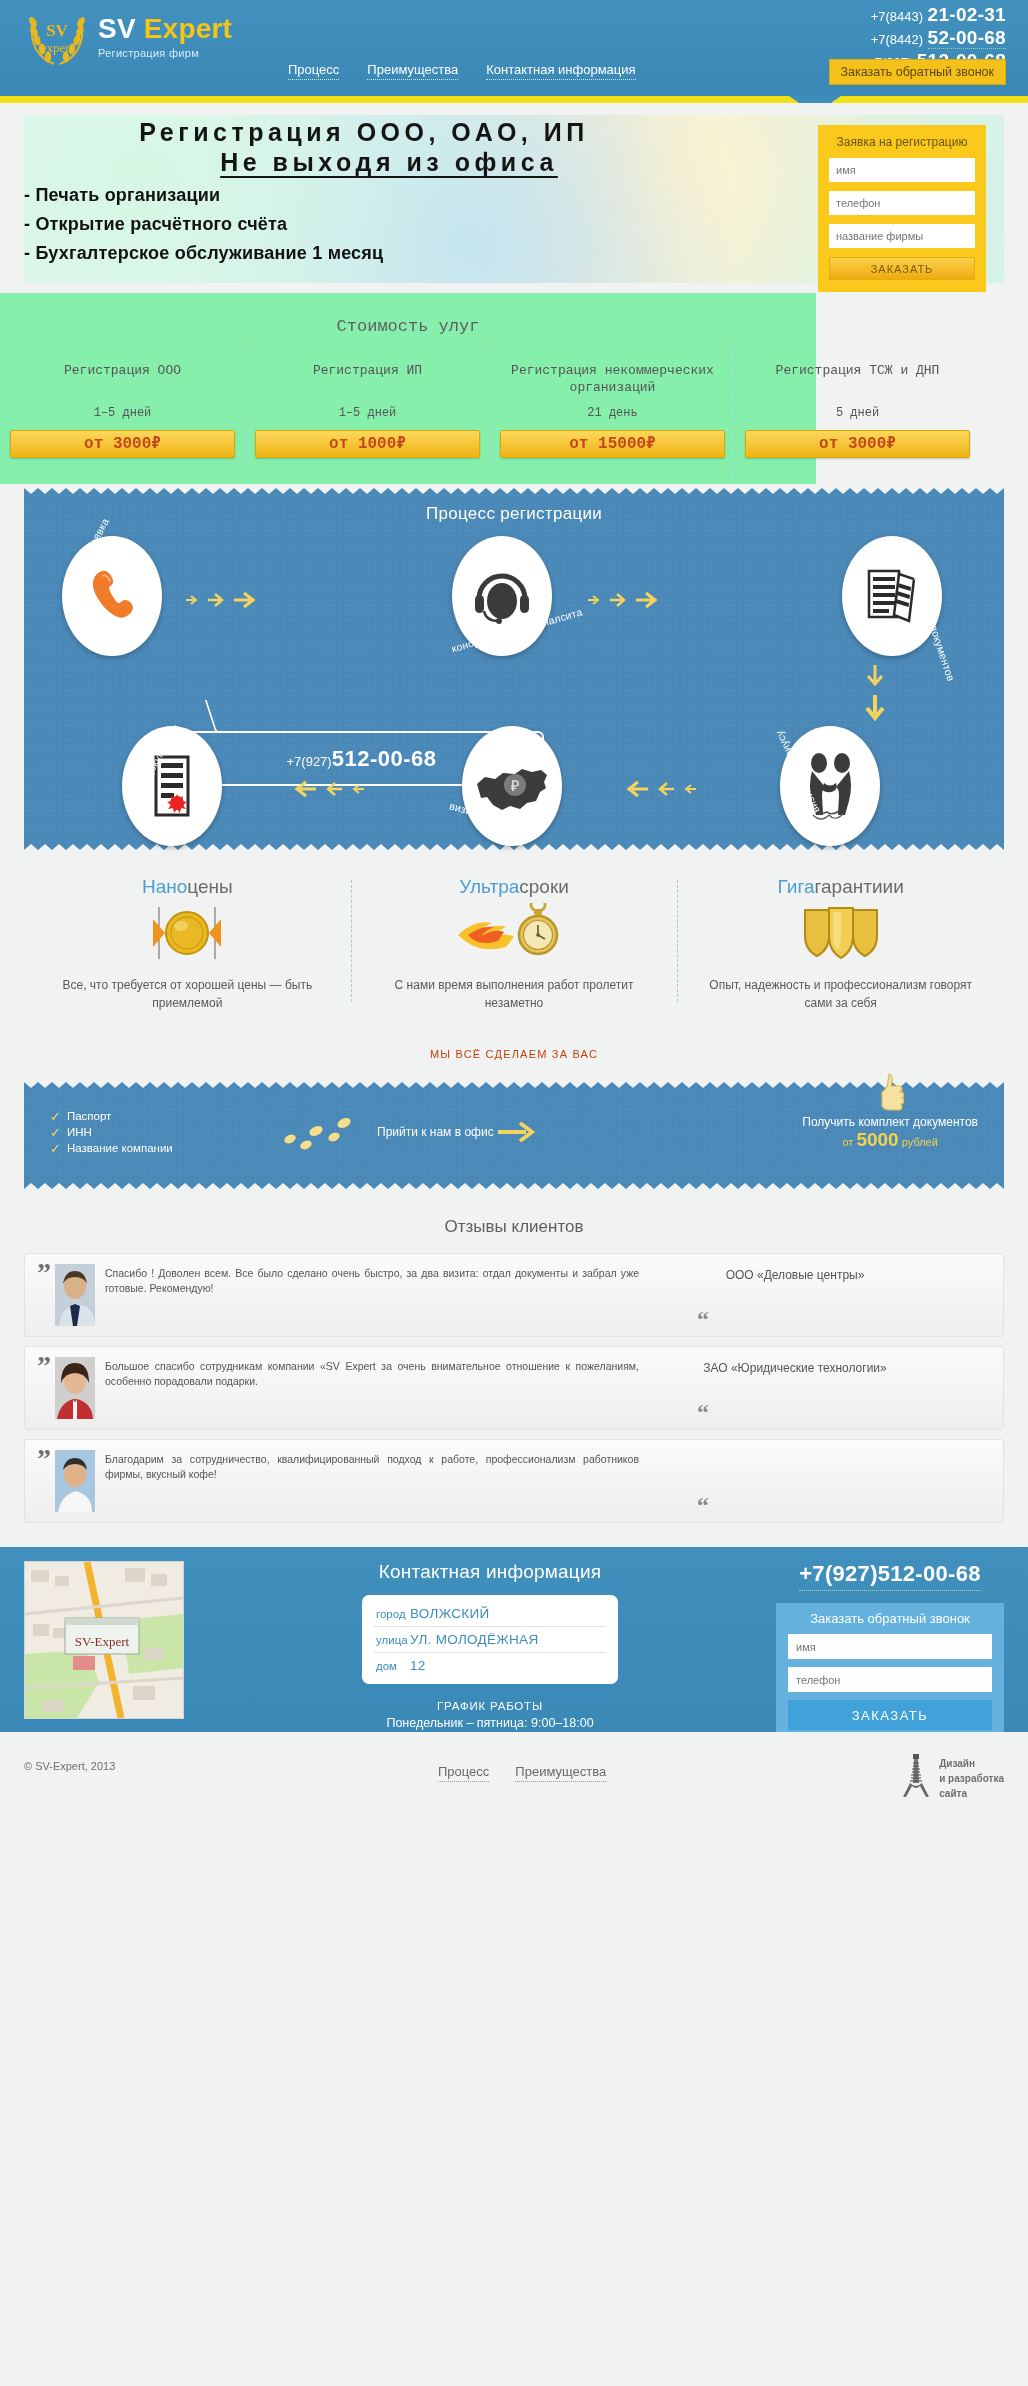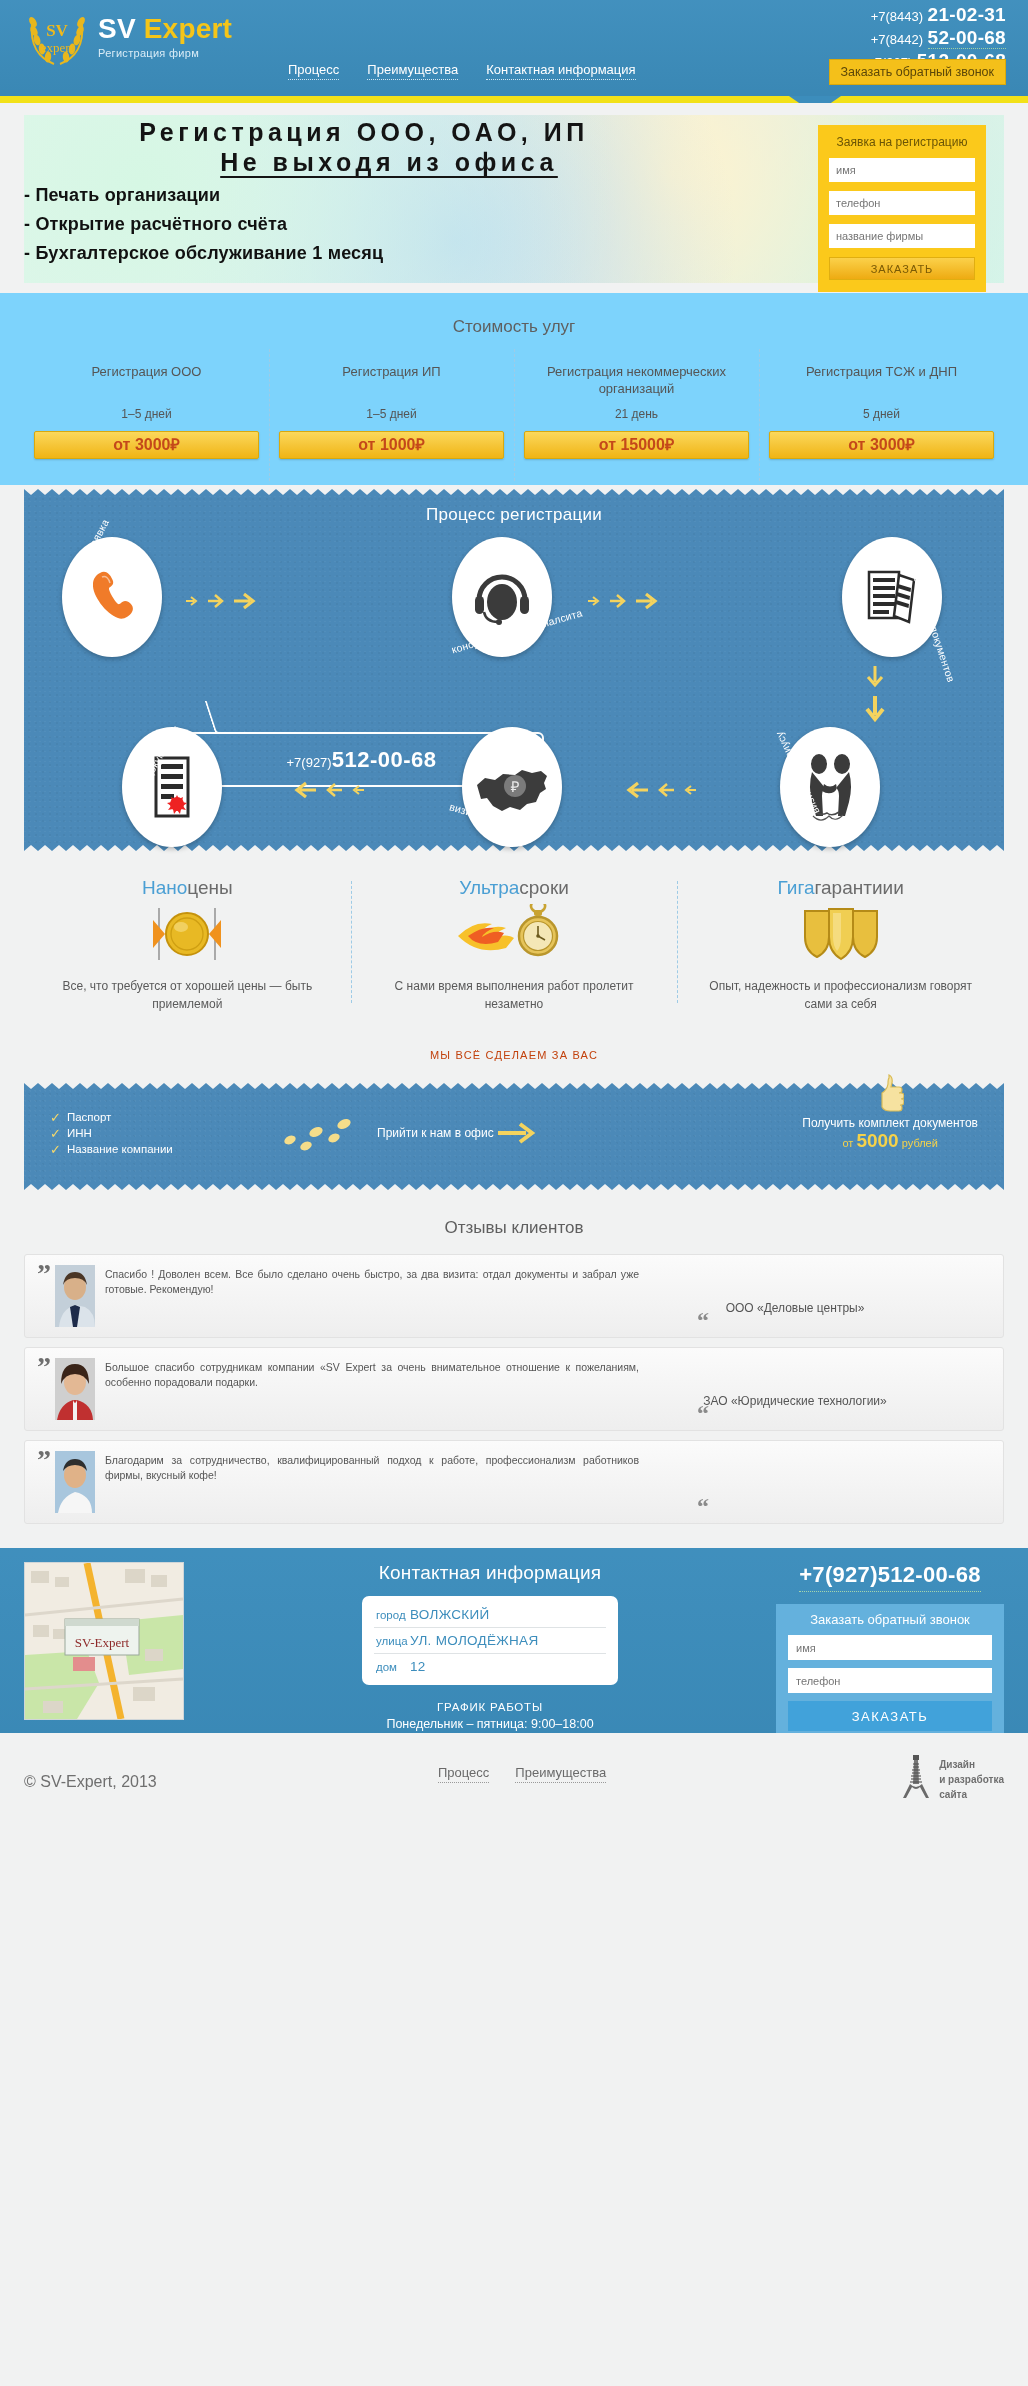--- a/index.html
+++ b/index.html
@@ -98,21 +98,21 @@
     font-family:"Liberation Sans",sans-serif;display:block;
   }
   .hero-submit{
     width:100%;height:23px;border:1px solid #e0ae10;
     background:linear-gradient(#fbd14a,#eeab12);
     color:#7a5a05;font-size:11px;letter-spacing:1px;cursor:pointer;
     font-family:"Liberation Sans",sans-serif;
   }
 
   
-  .pricing{width:1028px;padding:24px 0 26px 0;background:#7dd3fc;}
+  .pricing{width:816px;padding:24px 0 26px 0;background:#86efac;font-family:Liberation Mono, monospace;}
   .sec-title{
     text-align:center;font-size:17px;color:#5f5f5f;font-weight:normal;margin-bottom:26px;
   }
   .price-row{display:flex;width:980px;margin:0 auto;}
   .price-col{
     flex:1;text-align:center;padding:0 10px;position:relative;
   }
   .price-col + .price-col::before{
     content:"";position:absolute;left:0;top:-14px;bottom:-22px;
     border-left:1px dashed #9ecbe6;
@@ -218,21 +218,21 @@
     position:absolute;right:294px;bottom:10px;font-size:24px;color:#8a8a8a;
     font-family:"Liberation Serif",serif;line-height:14px;font-weight:bold;
   }
   .avatar{width:40px;height:62px;flex:none;background:#b9c6d2;overflow:hidden;}
   .avatar svg{display:block;}
   .testi-text{
     flex:1;font-size:10.5px;color:#555;line-height:15px;
     text-align:justify;padding:2px 26px 0 10px;max-width:570px;
   }
   .testi-company{
-    width:260px;flex:none;text-align:center;font-size:12px;color:#555;padding-top:4px;margin-top:32px;
+    width:260px;flex:none;text-align:center;font-size:12px;color:#555;padding-top:4px;
   }
 
   
   .contacts-outer{width:1028px;margin-top:18px;background:#f1f2f2;padding:6px 0 0 0;}
   .contacts{
     width:1028px;background:#3c8dbc;
     background-image:linear-gradient(rgba(255,255,255,.02),rgba(0,0,0,.03));
     padding:14px 0 14px 0;position:relative;height:185px;
   }
   .contacts-inner{width:980px;margin:0 auto;display:flex;position:relative;height:158px;}
@@ -269,21 +269,21 @@
   }
   .cb-btn{
     width:100%;height:30px;border:none;background:#41a2da;color:#fff;
     font-size:13px;letter-spacing:1.5px;cursor:pointer;font-family:"Liberation Sans",sans-serif;
   }
 
   
   .footer{
     width:1028px;height:78px;background:#f1f2f2;position:relative;
   }
-  .copy{position:absolute;left:24px;top:40px;font-size:16px;color:#6f6f6f;}
+  .copy{position:absolute;left:24px;top:28px;font-size:11px;color:#6f6f6f;}
   .foot-nav{position:absolute;left:438px;top:32px;display:flex;gap:26px;}
   .foot-link{
     font-size:13px;color:#6a6a6a;cursor:pointer;
     border-bottom:1px dotted #9a9a9a;padding-bottom:2px;
   }
   .dev{position:absolute;right:24px;top:20px;display:flex;align-items:flex-start;gap:8px;}
   .dev-txt{font-size:10px;color:#6f6f6f;line-height:15px;padding-top:4px;font-weight:bold;}
 </style>
 </head>
 <body>

